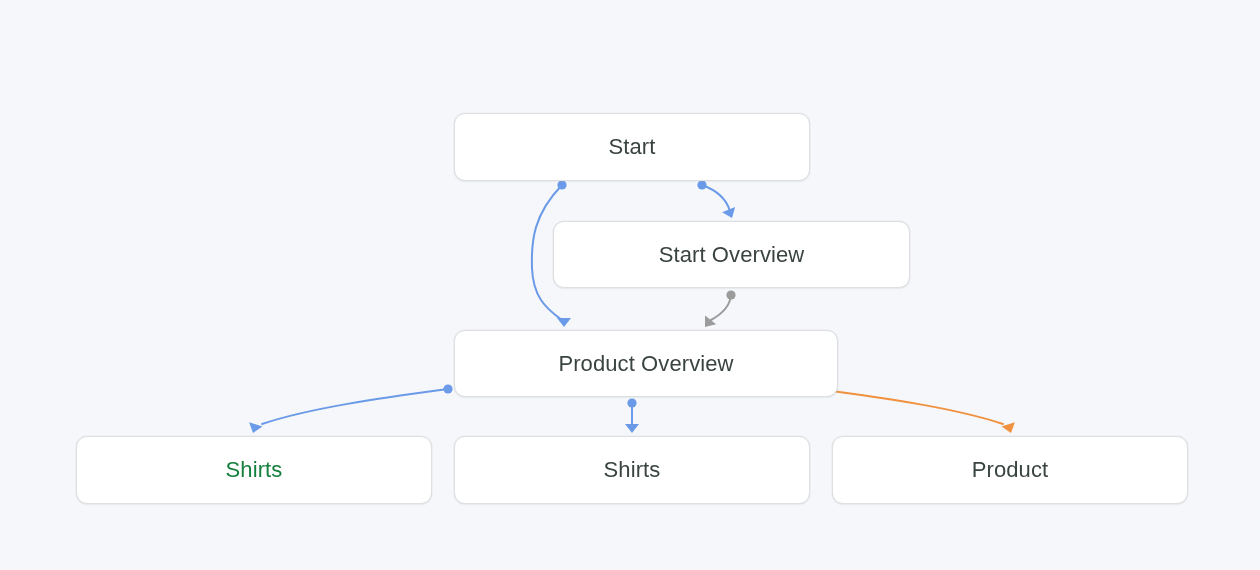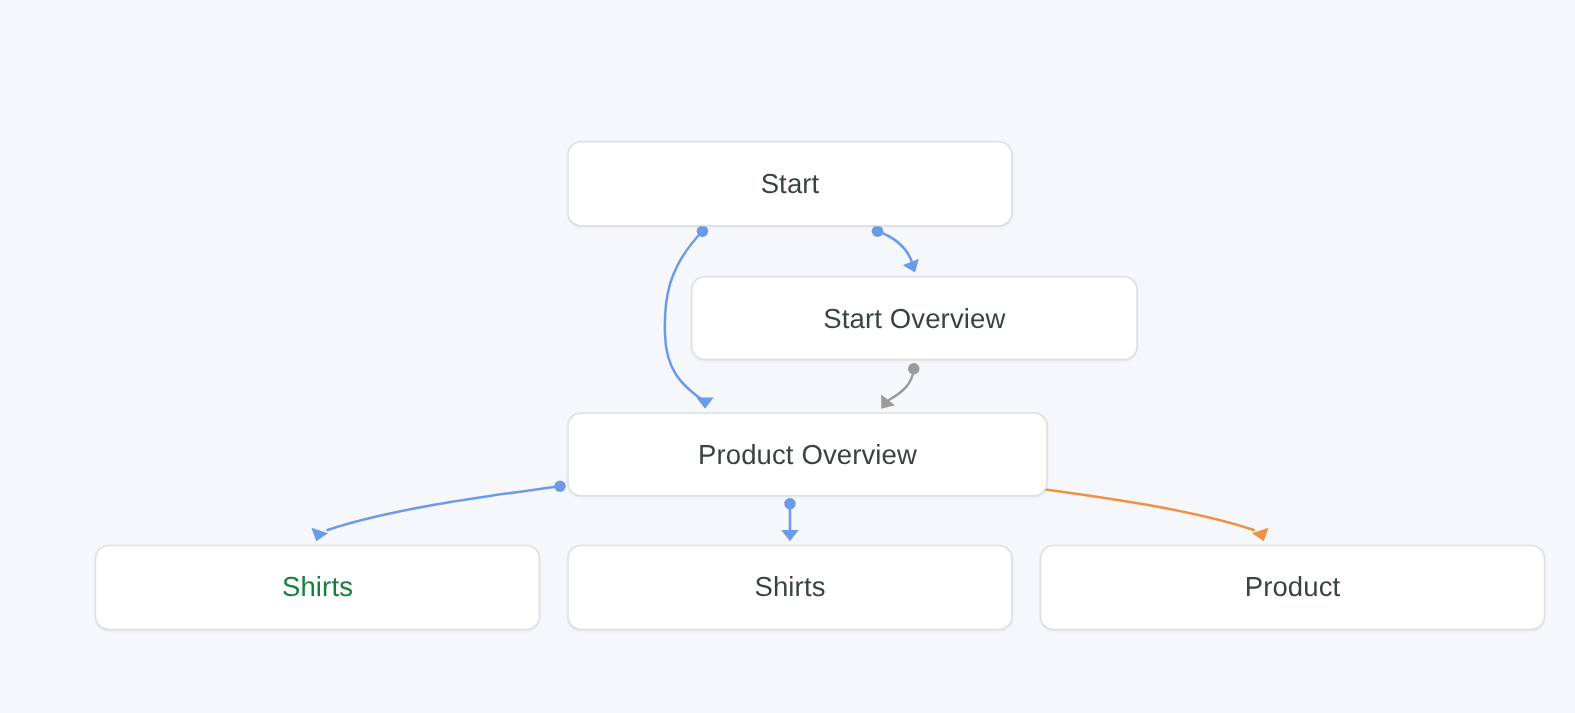--- a/index.html
+++ b/index.html
@@ -92,16 +92,16 @@
     </div>
     <div class="node" style="left: 454px; top: 330px; width: 384px; height: 67px; background: rgb(255, 255, 255); border-color: rgb(221, 223, 225);">
       <span class="node-label" style="color: rgb(57, 67, 63);">Product Overview</span>
     </div>
     <div class="node" style="left: 76px; top: 436px; width: 356px; height: 68px; background: rgb(255, 255, 255); border-color: rgb(221, 223, 225);">
       <span class="node-label" style="color: #15803d;">Shirts</span>
     </div>
     <div class="node" style="left: 454px; top: 436px; width: 356px; height: 68px; background: rgb(255, 255, 255); border-color: rgb(221, 223, 225);">
       <span class="node-label" style="color: rgb(57, 67, 63);">Shirts</span>
     </div>
-    <div class="node" style="left: 832px; top: 436px; width: 404px; height: 68px; background: rgb(255, 255, 255); border-color: rgb(221, 223, 225);">
+    <div class="node" style="left: 832px; top: 436px; width: 356px; height: 68px; background: rgb(255, 255, 255); border-color: rgb(221, 223, 225);">
       <span class="node-label" style="color: rgb(57, 67, 63);">Product</span>
     </div>
   </div>
 
 </body></html>

